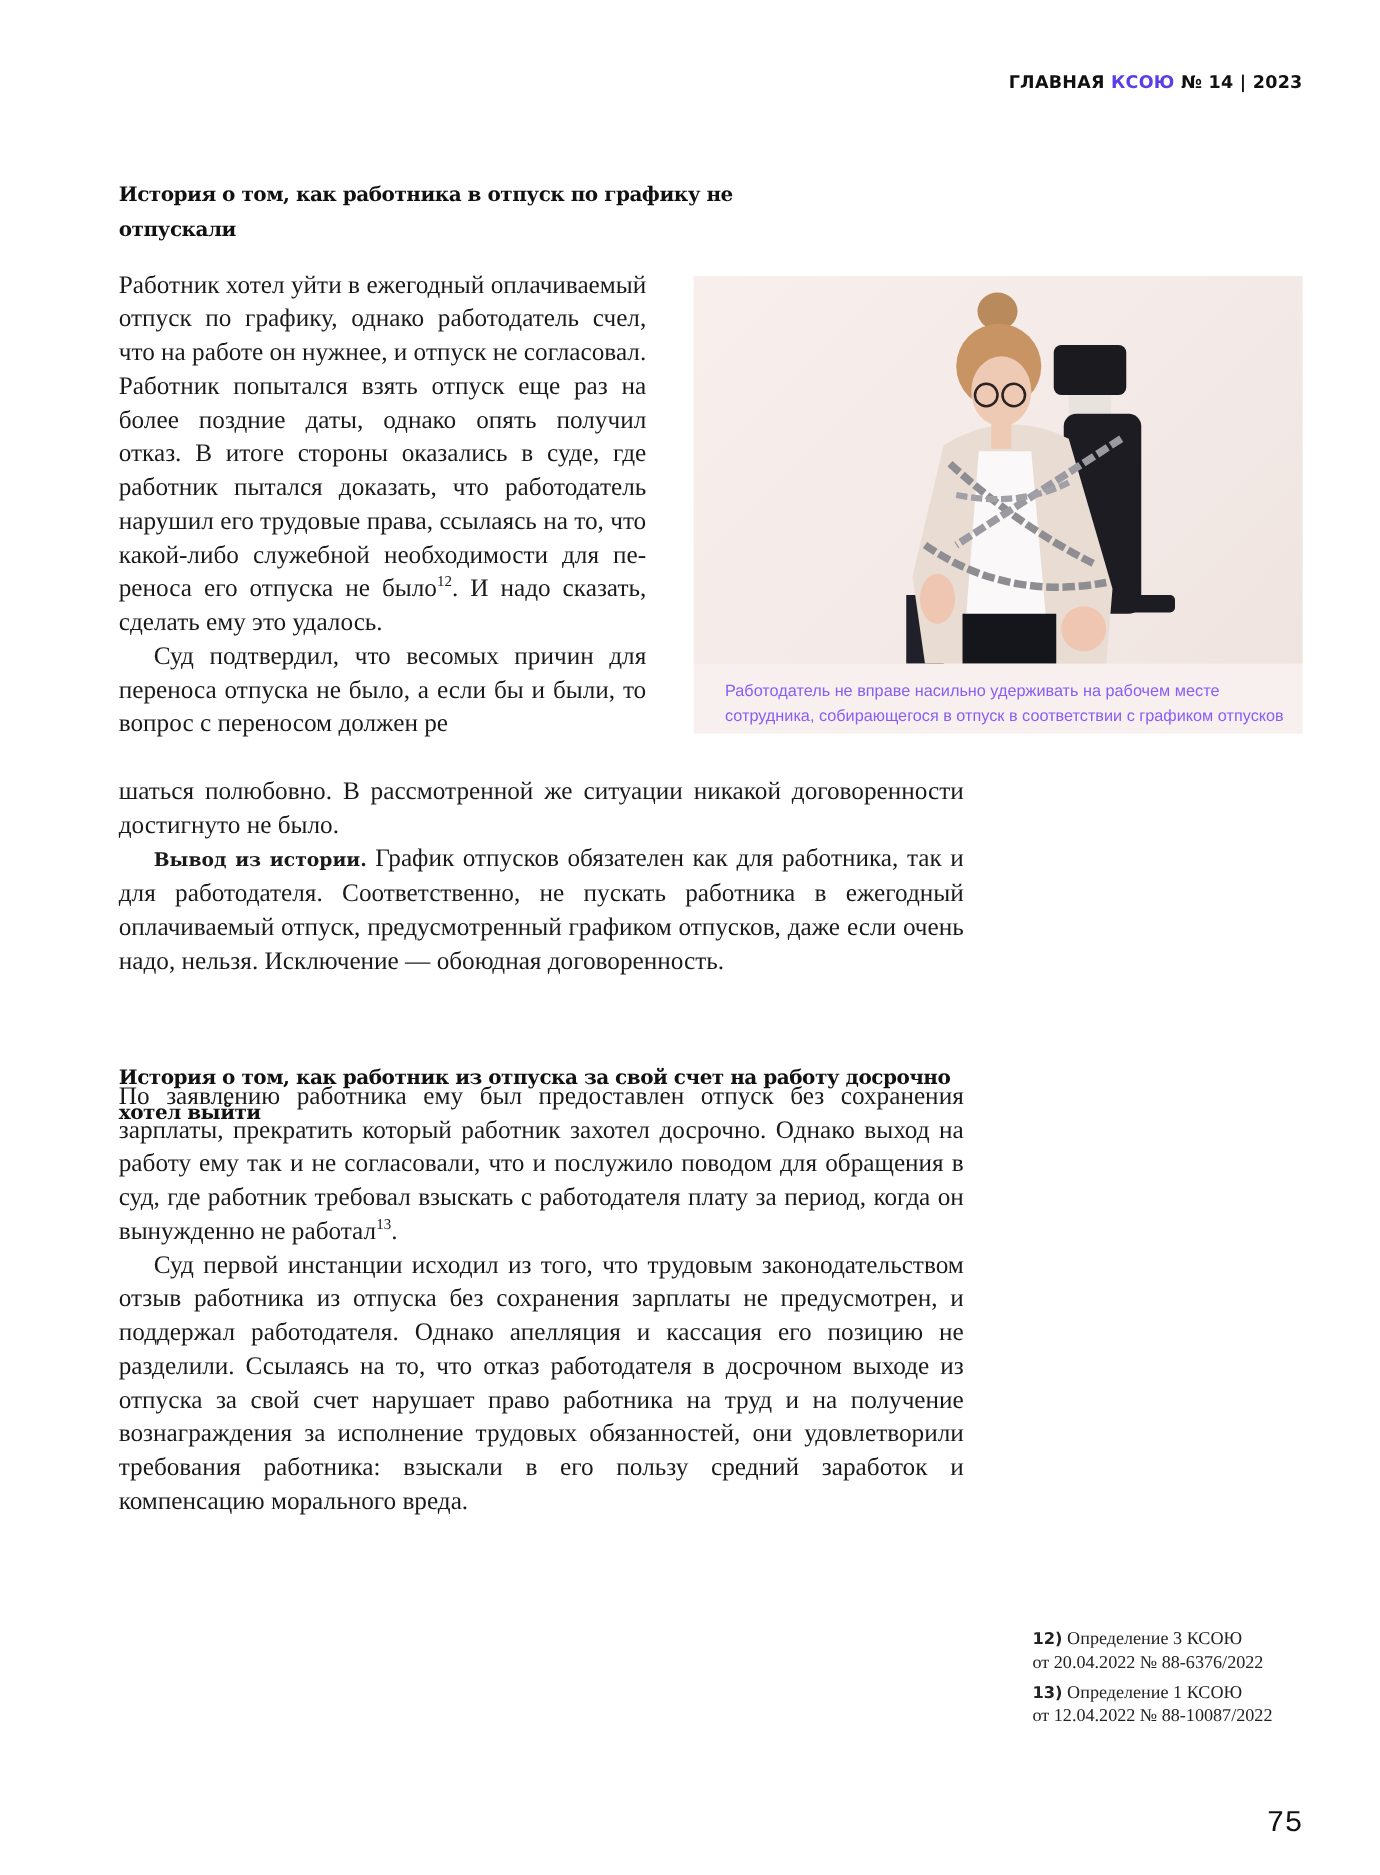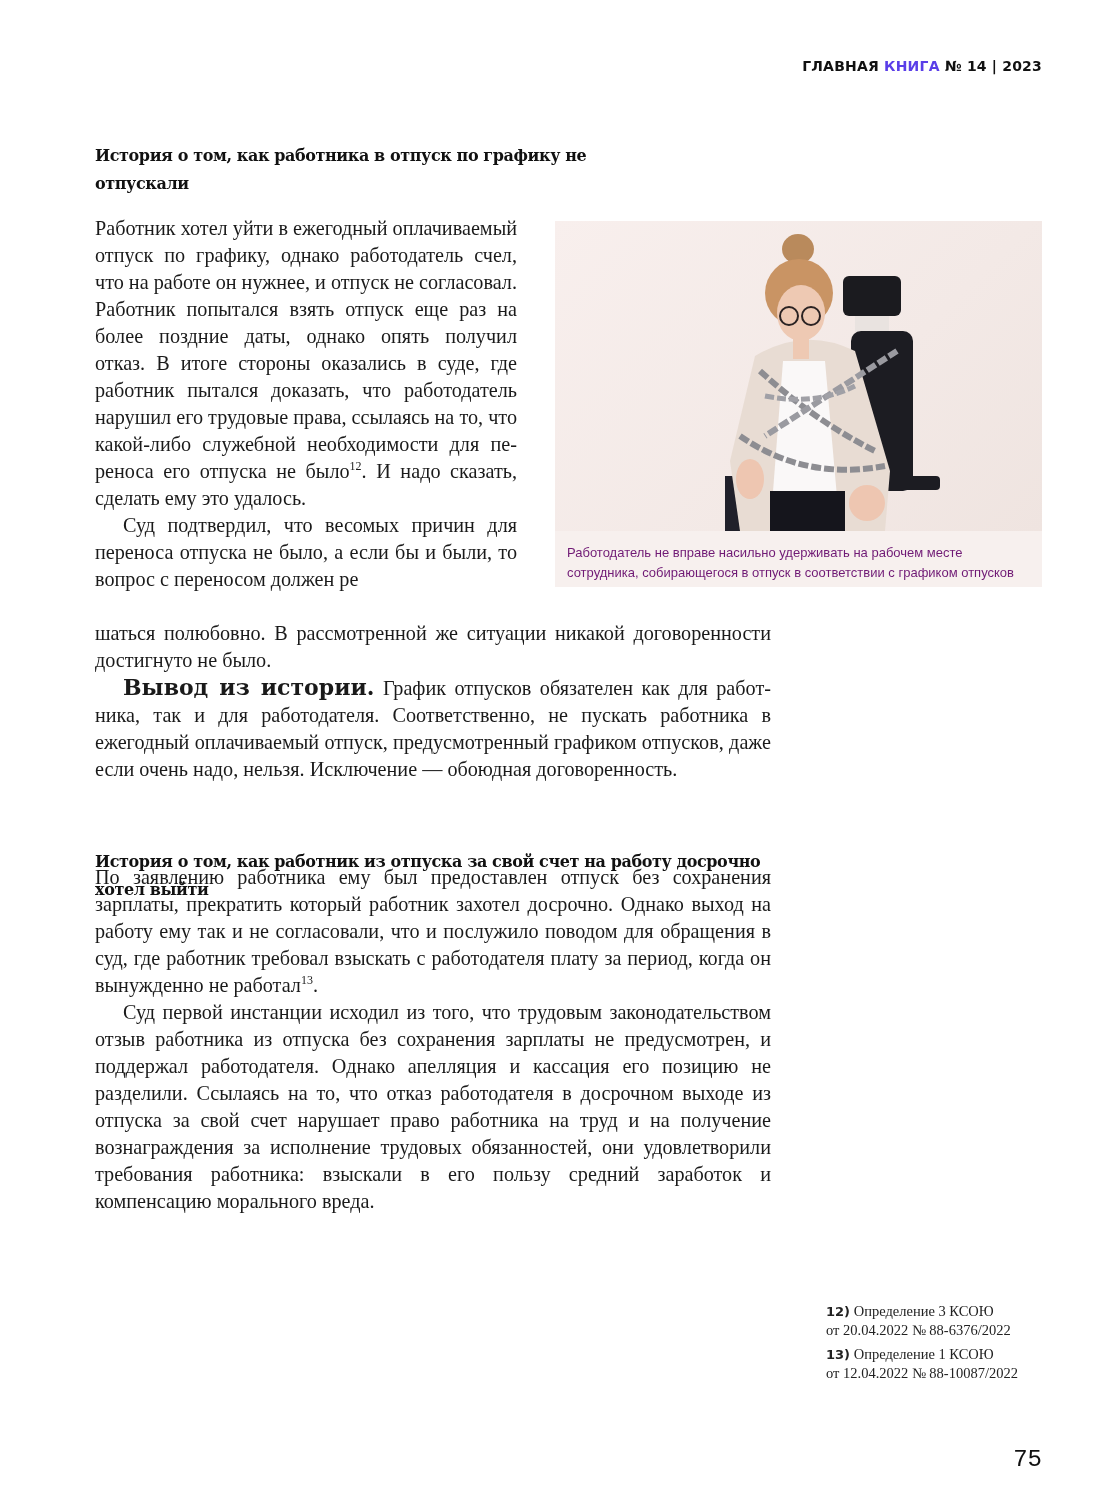--- a/index.html
+++ b/index.html
@@ -23,60 +23,60 @@
 
   .text {
     position: absolute;
     font-family: "Liberation Serif", "DejaVu Serif", serif;
     font-size: 20.2px; line-height: 27px; color: #1a1a1a;
     text-align: justify; hyphens: manual; margin: 0;
   }
   .text p { margin: 0; }
   .text p.indent { text-indent: 28px; }
   .text sup { font-size: 12px; line-height: 0; vertical-align: 8px; }
-  .text b { font-family: "DejaVu Serif", "Liberation Serif", serif; font-size: 22px; }
+  .text b { font-family: "DejaVu Serif", "Liberation Serif", serif; font-size: 15px; }
 
   #col1 { left: 95px; top: 215px; width: 422px; }
   #col1b { left: 95px; top: 620px; width: 676px; }
   #col2 { left: 95px; top: 864px; width: 676px; }
 
   .figure {
     position: absolute; left: 555px; top: 221px; width: 487px; height: 366px;
     background: #f7f0ee;
   }
   .photo {
     position: absolute; left: 0; top: 0; width: 487px; height: 310px;
     background: linear-gradient(135deg, #f8efed 0%, #f3e9e6 60%, #efe4e0 100%);
     overflow: hidden;
   }
   .caption {
-    position: absolute; left: 12px; top: 322px; width: 470px;
+    position: absolute; left: 25px; top: 322px; width: 470px;
     font-family: "Liberation Sans", "DejaVu Sans", sans-serif;
-    font-size: 13px; line-height: 20px; color: #701a75;
+    font-size: 13px; line-height: 20px; color: #8b5cf6;
   }
 
   .footnotes {
     position: absolute; left: 826px; top: 1302px; width: 230px;
     font-family: "Liberation Serif", "DejaVu Serif", serif;
     font-size: 14.5px; line-height: 18px; color: #222;
   }
   .footnotes .fn { margin-bottom: 6px; }
   .footnotes b { font-family: "DejaVu Sans", "Liberation Sans", sans-serif; font-size: 13px; text-align: center; }
 
   .page-number {
     position: absolute; right: 62px; top: 1446px;
     font-family: Liberation Mono, monospace; font-size: 24px; color: #111;
   }
 </style>
 </head>
 <body>
 
 <div class="running-head">
   <span>ГЛАВНАЯ</span>
-  <span class="brand-accent">КНИГА</span>
+  <span class="brand-accent">КСОЮ</span>
   <span>№ 14 | 2023</span>
 </div>
 
 <h2 id="h1">История о том, как работника в отпуск по графику не отпускали</h2>
 
 <div class="text" id="col1">
   <p><span>Работник хотел уйти в ежегодный оплачи­ваемый отпуск по графику, однако рабо­тодатель счел, что на работе он нужнее, и отпуск не согласовал. Работник попы­тался взять отпуск еще раз на более поздние даты, однако опять получил отказ. В итоге стороны оказались в суде, где работник пы­тался доказать, что работодатель нарушил его трудовые права, ссылаясь на то, что ка­кой-либо служебной необходимости для пе­реноса его отпуска не было</span><sup>12</sup><span>. И надо ска­зать, сделать ему это удалось.</span></p>
   <p class="indent">Суд подтвердил, что весомых причин для переноса отпуска не было, а если бы и были, то вопрос с переносом должен ре­</p>
 </div>
 

